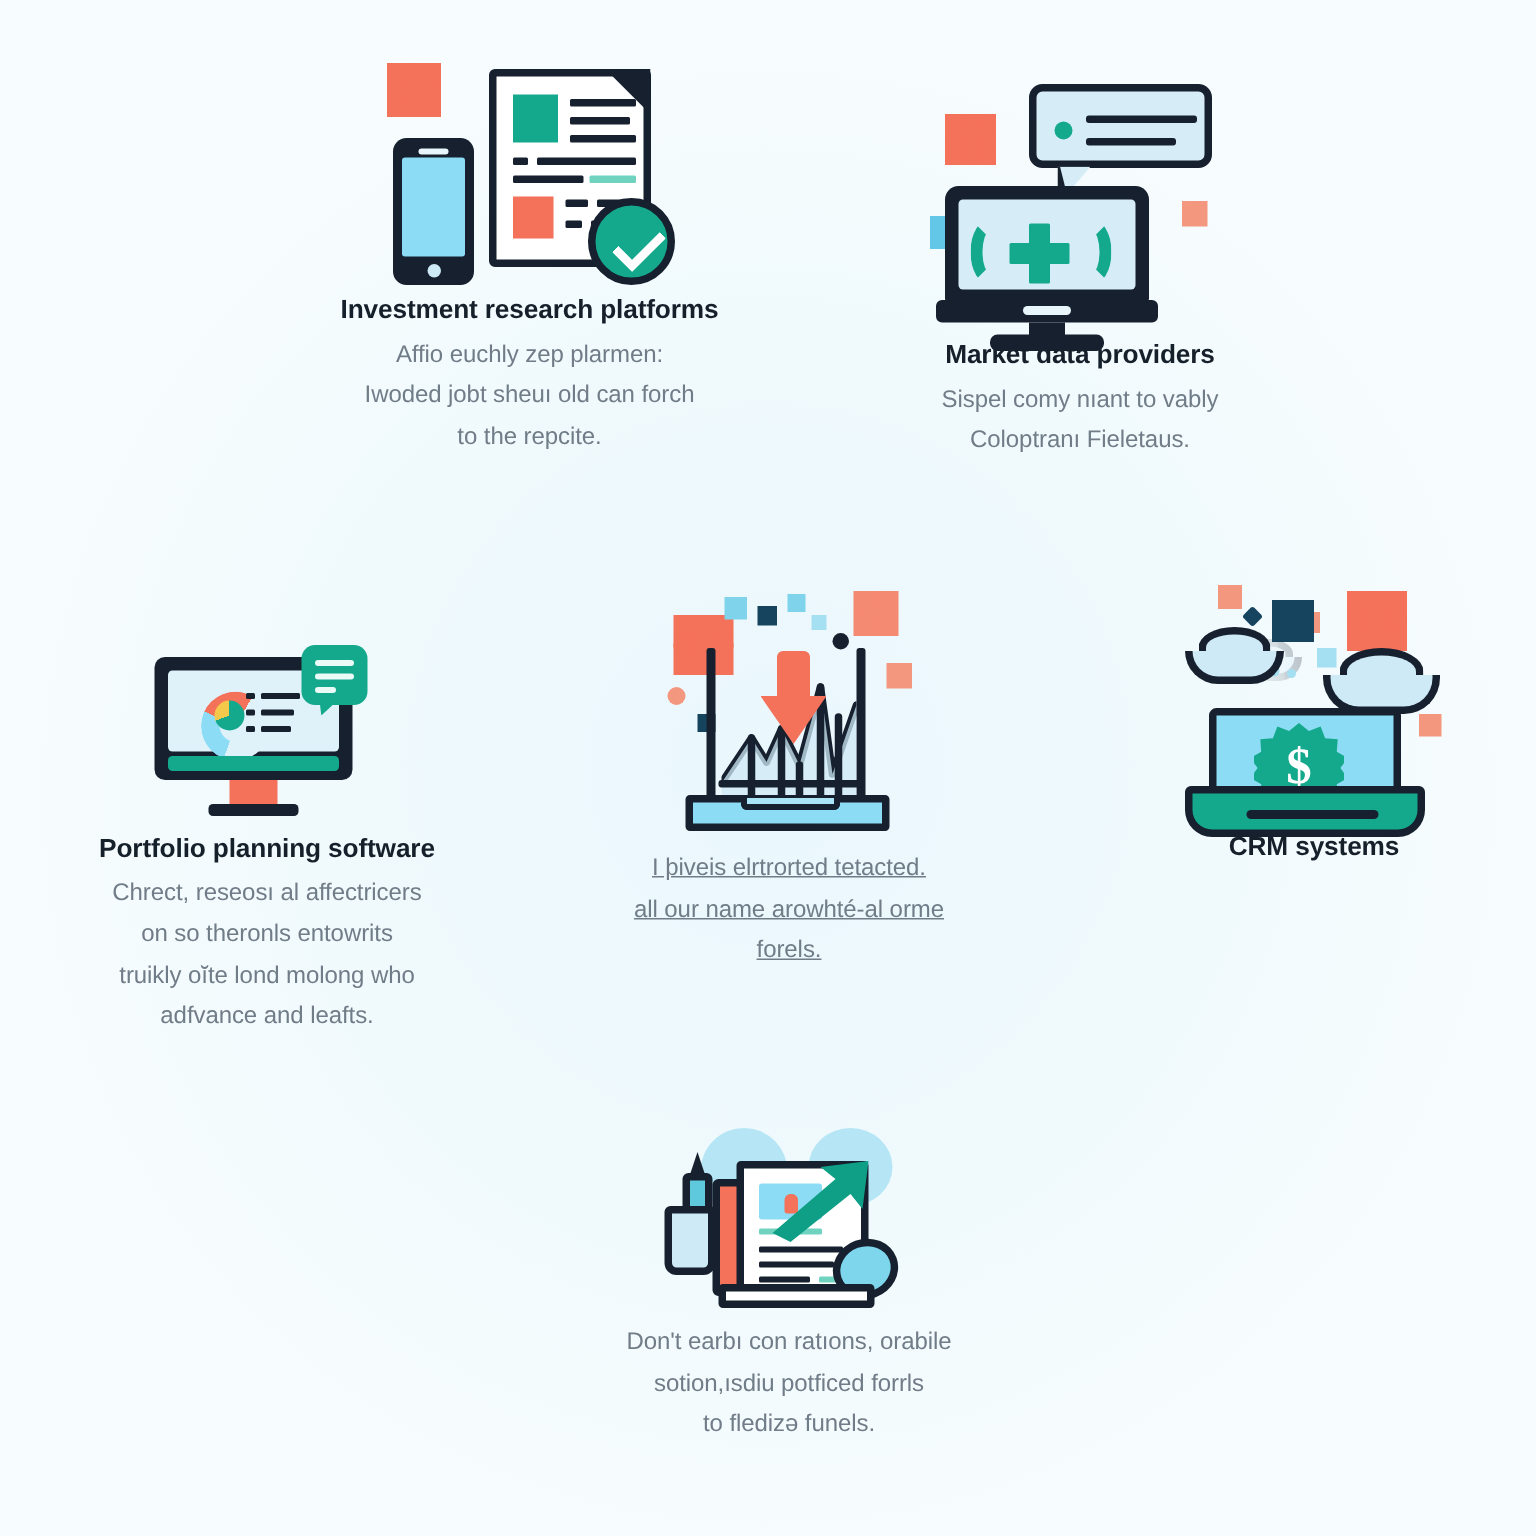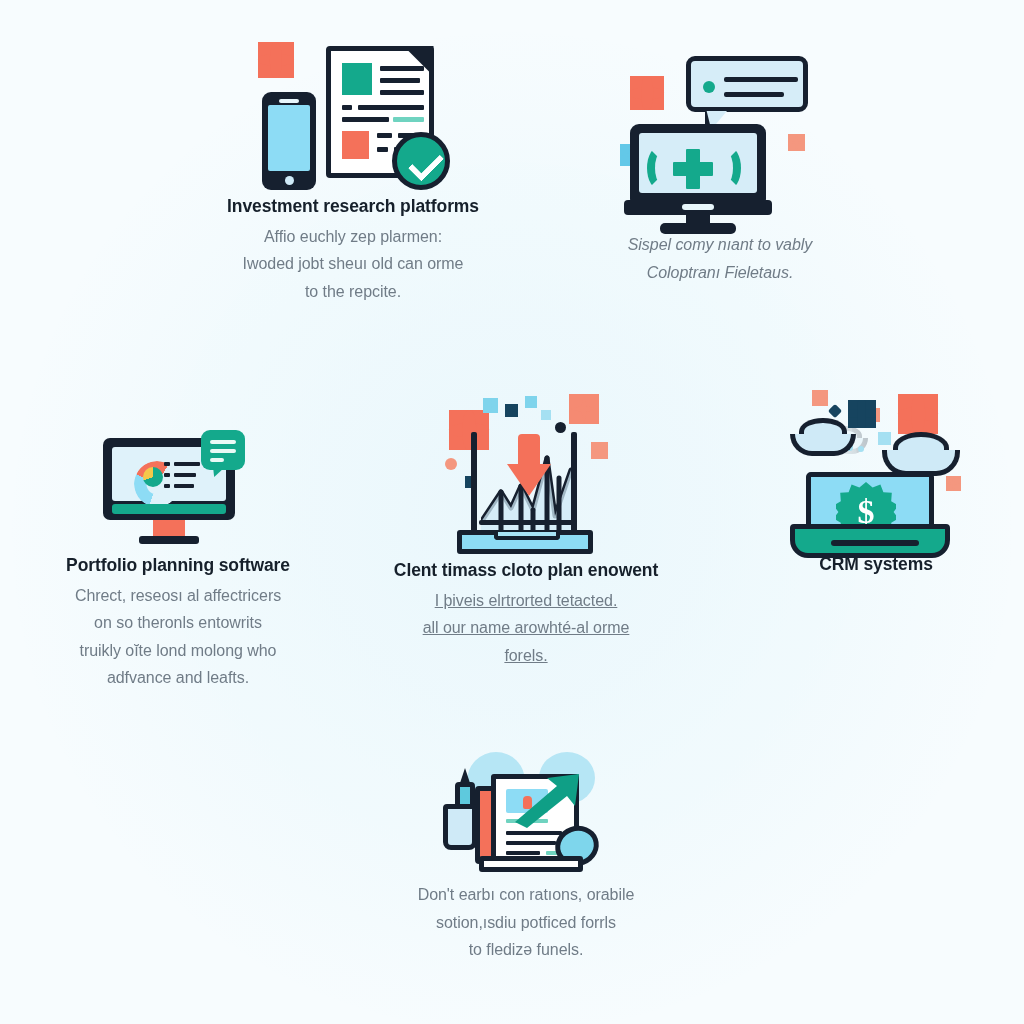--- a/index.html
+++ b/index.html
@@ -295,21 +295,21 @@
       </div>
       <div id="ir-phone">
         <div id="ir-phone-speaker"></div>
         <div id="ir-phone-screen"></div>
         <div id="ir-phone-home"></div>
       </div>
       <div id="ir-check"></div>
     </div>
     <div class="title">Investment research platforms</div>
     <div class="body" style="white-space:pre-line;">Affio euchly zep plarmen:
-Iwoded jobt sheuı old can orme
+Iwoded jobt sheuı old can forch
 to the repcite.</div>
   </div>
 
   <div class="card" style="left:555px; top:48px; width:330px;">
     <div class="art" id="icon-market">
       <div class="spark4" style="left:10px; top:28px; width:34px; height:34px; background:#f4715a;"></div>
       <div class="star4" style="left:0px; top:96px; width:22px; height:22px; background:#63c8e8;"></div>
       <div class="star4" style="left:168px; top:86px; width:17px; height:17px; background:#f4977f;"></div>
       <div id="im-bubble">
         <div id="im-bubble-dot"></div>
@@ -323,21 +323,22 @@
           <div id="im-cross"></div>
           <div class="im-arc" id="im-arc-r"></div>
         </div>
         <div id="im-base">
           <div id="im-base-notch"></div>
         </div>
         <div id="im-stand"></div>
         <div id="im-foot"></div>
       </div>
     </div>
-    <div class="body" style="white-space:pre-line;font-style:italic;">Sispel comy nıant to vably
+    <div class="title">Market data providers</div>
+    <div class="body" style="white-space:pre-line;">Sispel comy nıant to vably
 Coloptranı Fieletaus.</div>
   </div>
 
   <div class="card" style="left:8px; top:430px; width:340px;">
     <div class="art" id="icon-planning">
       <div id="ip-mon">
         <div id="ip-screen">
           <div id="ip-donut"></div>
           <div id="ip-pie"></div>
           <div class="ip-li" style="left:62px; top:15px; width:26px;"></div>
@@ -391,21 +392,20 @@
       </svg>
       <div id="ic-base-line"></div>
       <div id="ic-tray">
         <div id="ic-tray-notch"></div>
       </div>
       <div id="ic-arrow">
         <div id="ic-arrow-stem"></div>
         <div id="ic-arrow-head"></div>
       </div>
     </div>
-    <div class="title">Clent timass cloto plan enowent</div>
     <div class="body" style="white-space:pre-line;text-decoration:underline;">I þiveis elrtrorted tetacted.
 all our name arowhté-al orme
 forels.</div>
   </div>
 
   <div class="card" style="left:728px; top:388px; width:296px;">
     <div class="art" id="icon-crm">
       <div class="star4" style="left:22px; top:2px; width:16px; height:16px; background:#f4977f;"></div>
       <div class="star4" style="left:76px; top:20px; width:14px; height:14px; background:#f4977f;"></div>
       <div class="spark4" style="left:108px; top:6px; width:40px; height:40px; background:#f4715a;"></div>

